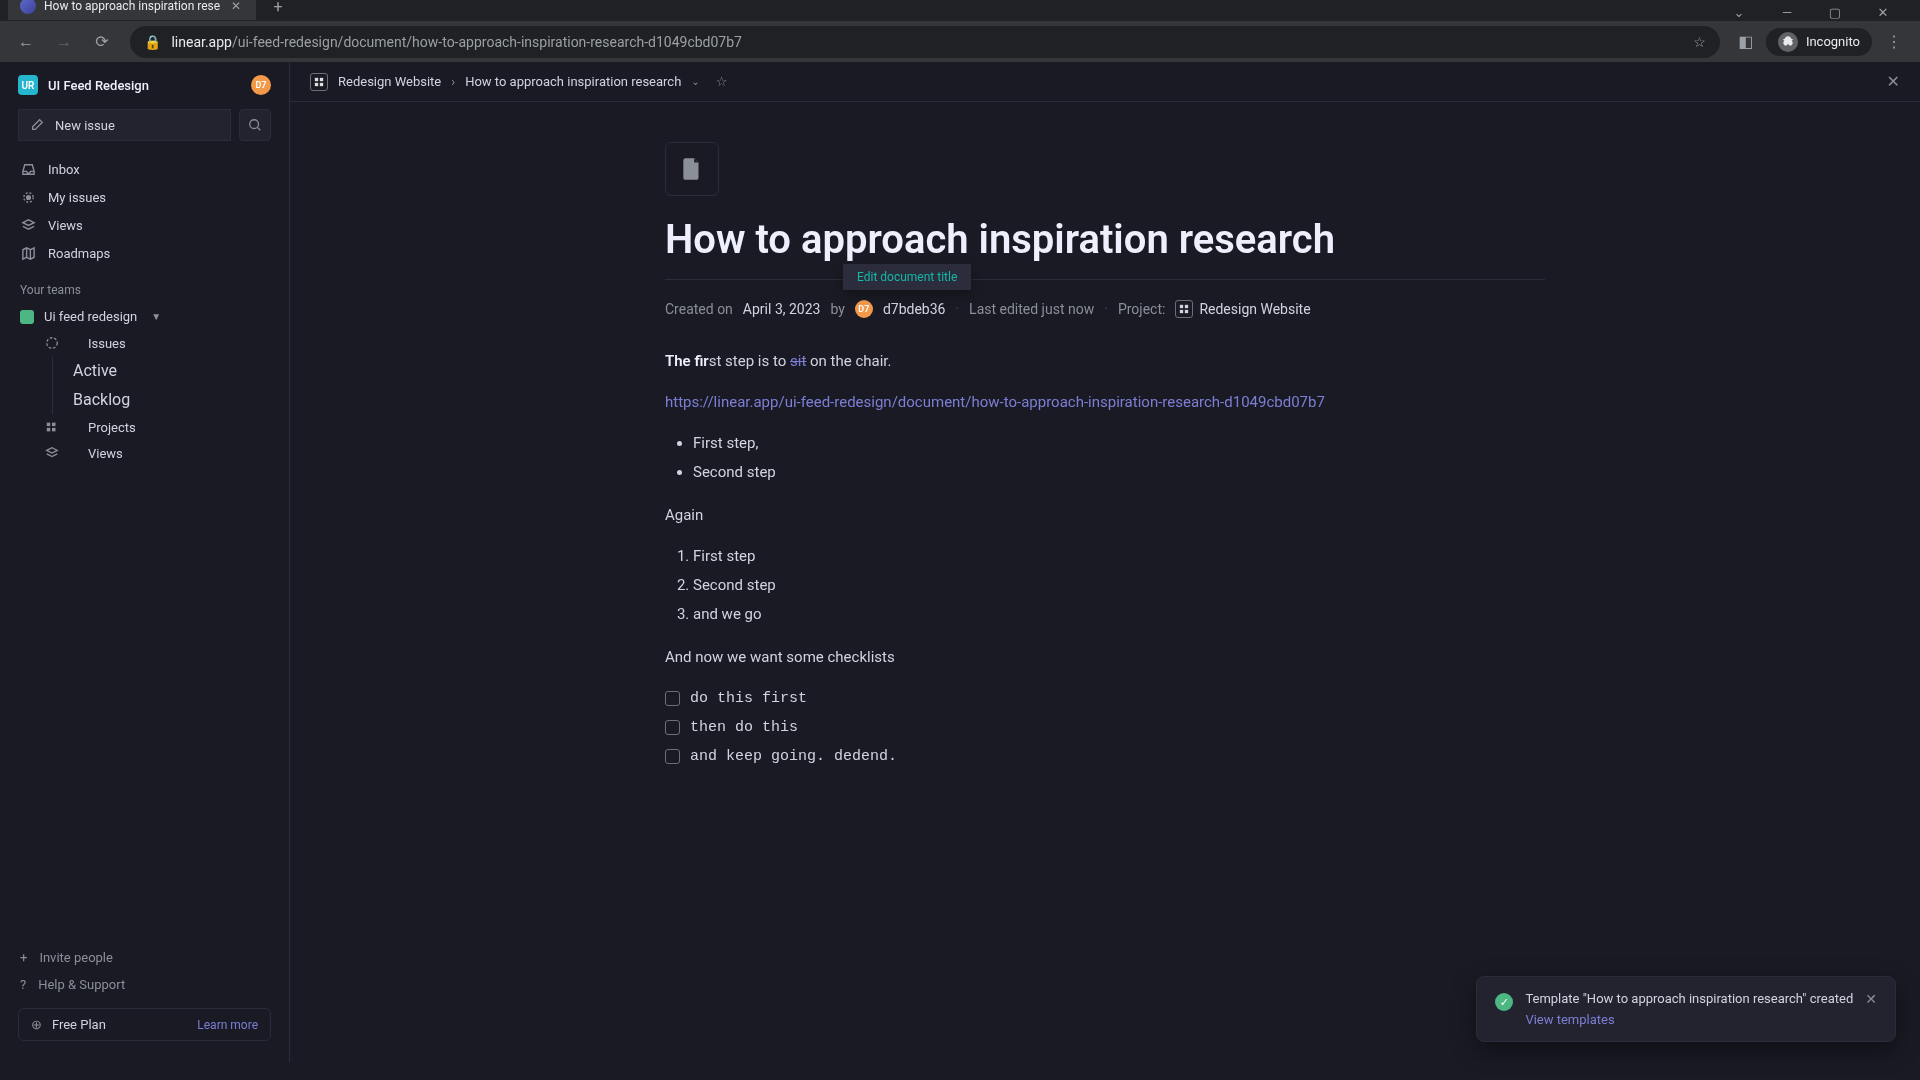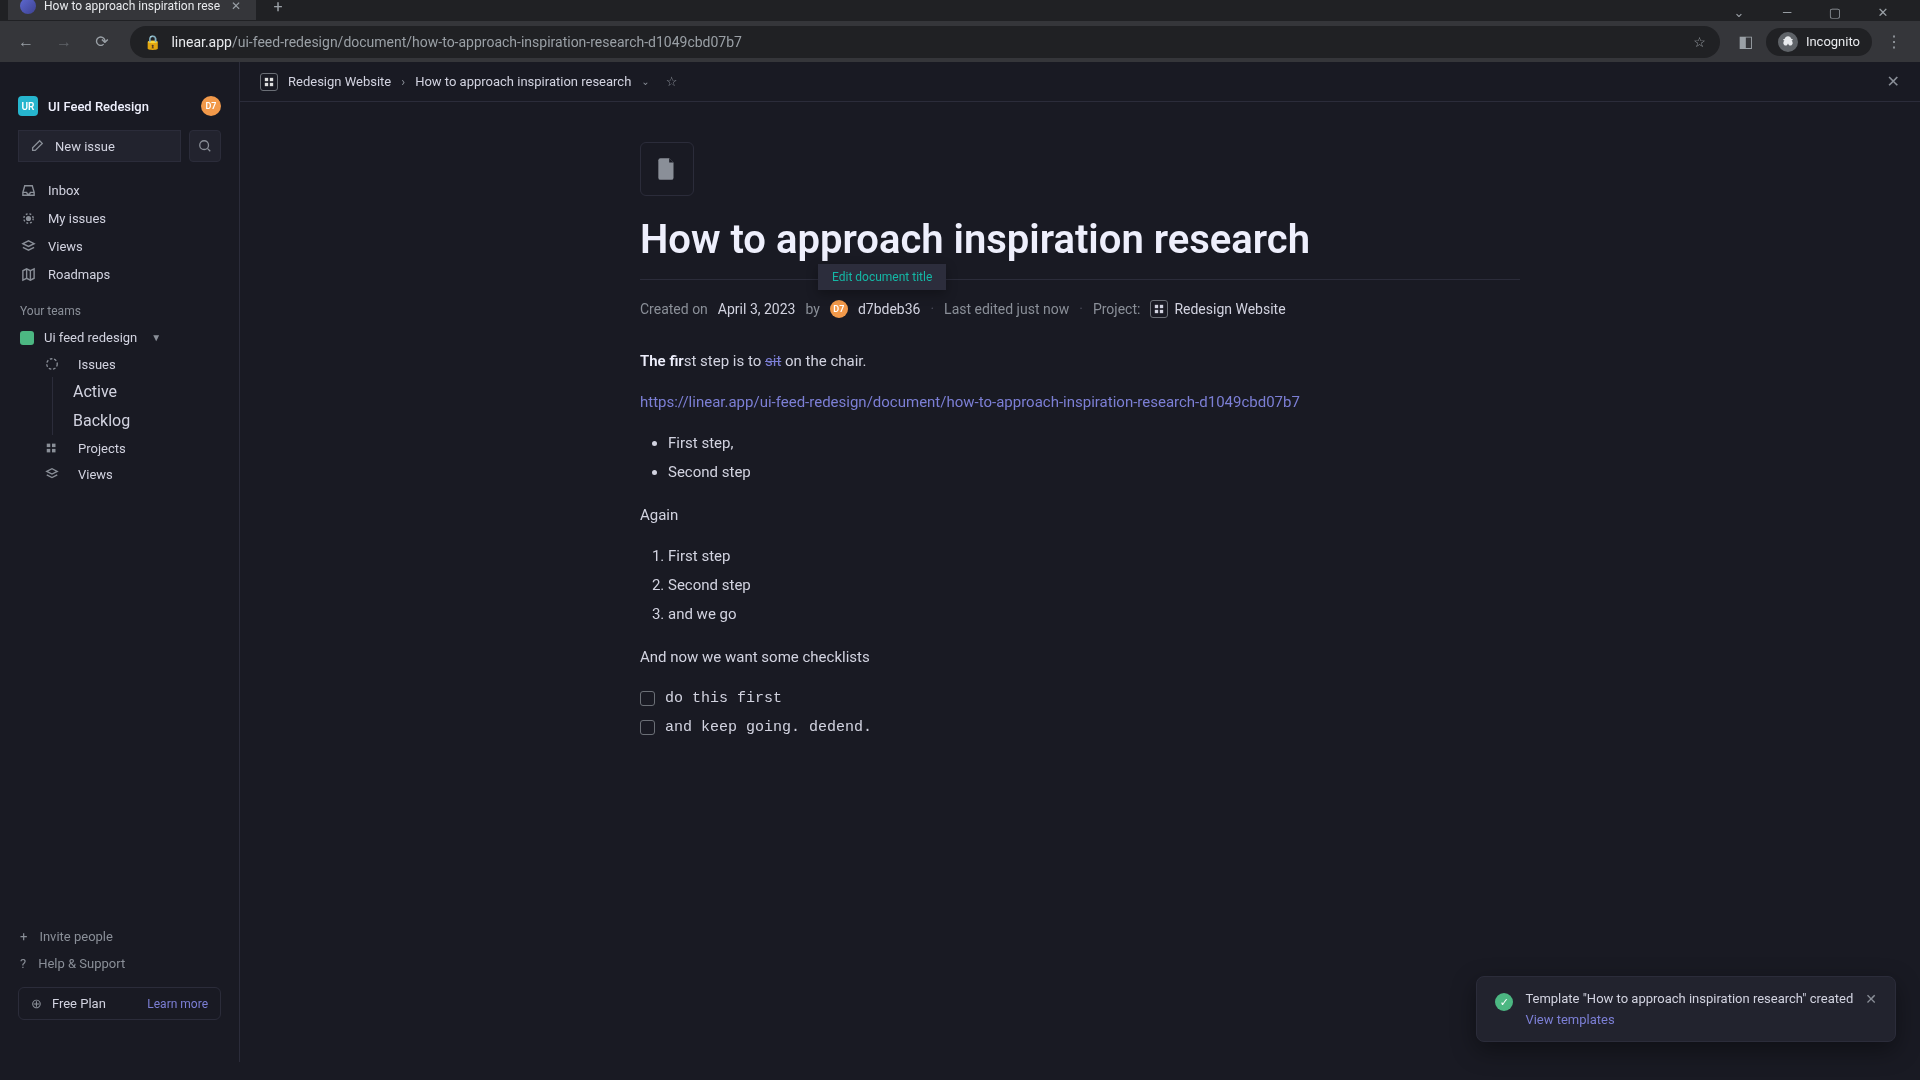--- a/index.html
+++ b/index.html
@@ -22,38 +22,38 @@
     .url-bar { flex: 1; background: #202124; height: 32px; border-radius: 16px; display: flex; align-items: center; padding: 0 14px; font-size: 14px; color: #9aa0a6; margin: 0 6px; }
     .url-lock { margin-right: 10px; }
     .url-host { color: #e8eaed; }
     .url-star { margin-left: auto; color: #9aa0a6; }
     .incognito-badge { display: flex; align-items: center; gap: 8px; background: #202124; padding: 4px 12px; border-radius: 16px; font-size: 13px; color: #e8eaed; }
     .incognito-icon { width: 20px; height: 20px; border-radius: 50%; background: #5f6368; display: flex; align-items: center; justify-content: center; }
     .ext-icon { width: 28px; height: 28px; display: flex; align-items: center; justify-content: center; color: #9aa0a6; }
     
     
     .app { display: flex; height: calc(100vh - 80px); }
-    .sidebar { width: 240px; background: #191a23; border-right: 1px solid #2b2c3a; display: flex; flex-direction: column; padding: 28px 0; }
+    .sidebar { width: 290px; background: #191a23; border-right: 1px solid #2b2c3a; display: flex; flex-direction: column; padding: 7px 0; }
     .workspace-header { display: flex; align-items: center; padding: 6px 18px 14px; gap: 10px; }
     .workspace-avatar { width: 20px; height: 20px; border-radius: 4px; background: #26b5ce; color: #fff; font-size: 10px; font-weight: 600; display: flex; align-items: center; justify-content: center; }
     .workspace-name { font-size: 13px; font-weight: 500; color: #eeeffc; flex: 1; }
     .user-avatar { width: 20px; height: 20px; border-radius: 50%; background: #f2994a; color: #fff; font-size: 9px; font-weight: 600; display: flex; align-items: center; justify-content: center; }
     
     .sidebar-controls { display: flex; gap: 8px; padding: 0 18px 14px; }
     .new-issue-btn { flex: 1; display: flex; align-items: center; gap: 10px; background: #22232e; border: 1px solid #2b2c3a; border-radius: 0; padding: 6px 10px; font-size: 13px; color: #d2d3e0; cursor: pointer; }
     .search-btn { width: 32px; height: 32px; background: #22232e; border: 1px solid #2b2c3a; border-radius: 4px; display: flex; align-items: center; justify-content: center; color: #8a8f98; cursor: pointer; }
     
     .nav-item { display: flex; align-items: center; gap: 12px; padding: 6px 20px; font-size: 13px; color: #d2d3e0; cursor: pointer; }
     .nav-icon { width: 16px; height: 16px; display: flex; align-items: center; justify-content: center; color: #8a8f98; }
     
     .section-label { padding: 16px 20px 6px; font-size: 12px; color: #8a8f98; }
     .team-item { display: flex; align-items: center; gap: 10px; padding: 6px 20px; font-size: 13px; color: #d2d3e0; cursor: pointer; }
     .team-dot { width: 14px; height: 14px; border-radius: 3px; background: #4cb782; }
     .team-chevron { font-size: 10px; color: #8a8f98; margin-left: 4px; }
-    .sub-item { padding: 5px 20px 5px 44px; font-size: 13px; color: #d2d3e0; cursor: pointer; display: flex; align-items: center; gap: 18px; }
+    .sub-item { padding: 5px 20px 5px 44px; font-size: 13px; color: #d2d3e0; cursor: pointer; display: flex; align-items: center; gap: 28px; }
     .sub-sub-item { padding: 5px 20px 5px 72px; font-size: 16px; color: #d2d3e0; cursor: pointer; border-left: 1px solid #2b2c3a; margin-left: 52px; padding-left: 20px; }
     
     .sidebar-footer { margin-top: auto; padding: 0 18px 14px; }
     .footer-item { display: flex; align-items: center; gap: 12px; padding: 6px 2px; font-size: 13px; color: #8a8f98; cursor: pointer; }
     .plan-badge { display: flex; align-items: center; gap: 10px; border: 1px solid #2b2c3a; border-radius: 6px; padding: 8px 12px; margin-top: 10px; font-size: 13px; }
     .plan-name { color: #d2d3e0; }
     .learn-more { color: #7c7fd5; margin-left: auto; font-size: 12px; }
     
     
     .main { flex: 1; display: flex; flex-direction: column; background: #191a23; position: relative; }
@@ -315,20 +315,24 @@
           <li>and we go</li>
         </ol>
         <p>And now we want some checklists</p>
         <ul class="checklist">
           <li>
               <span class="checkbox"></span>
               <span>do this first</span>
             </li>
           <li>
               <span class="checkbox"></span>
+              <span>then do this</span>
+            </li>
+          <li>
+              <span class="checkbox"></span>
               <span>and keep going. dedend.</span>
             </li>
         </ul>
       </div>
     </div>
 
     <div class="toast">
       <span class="toast-check">✓</span>
       <div class="toast-body">
         <div>Template "How to approach inspiration research" created</div>

